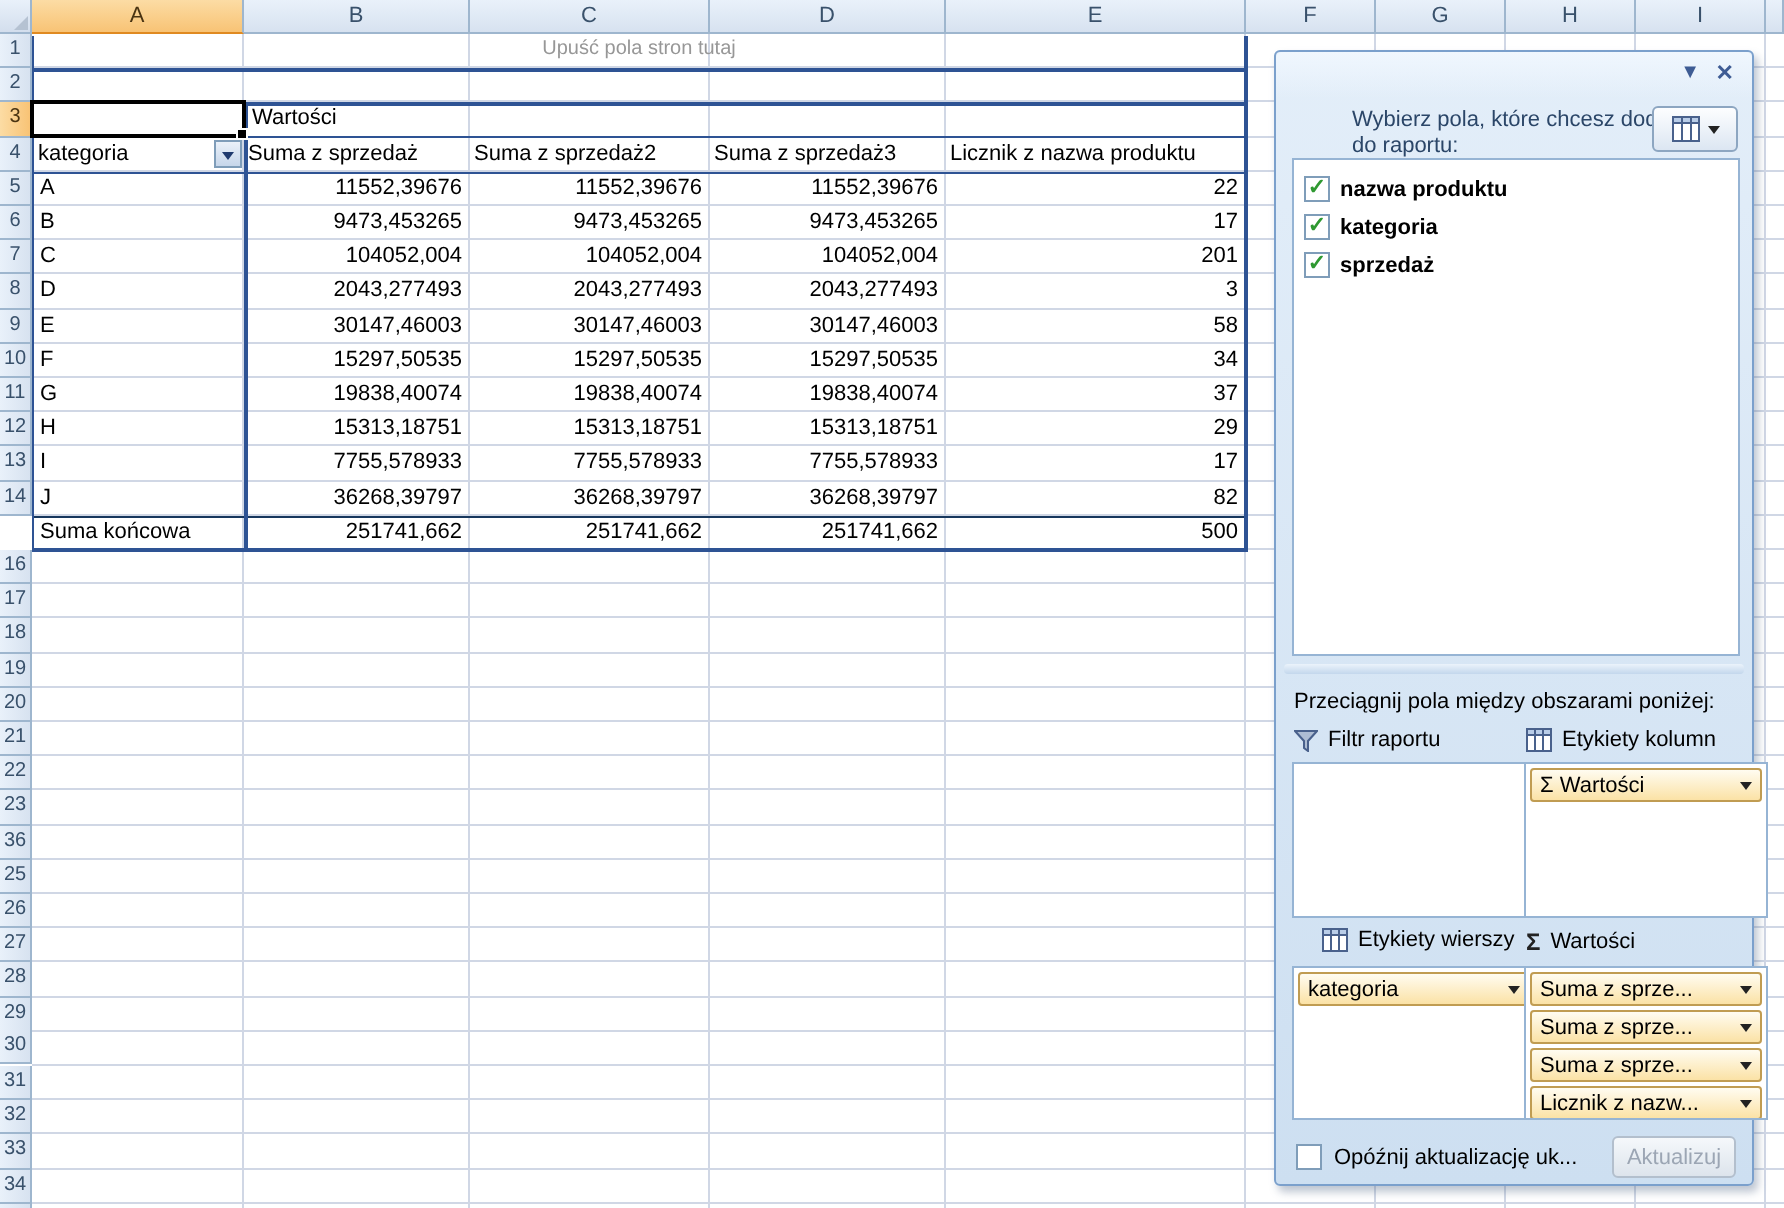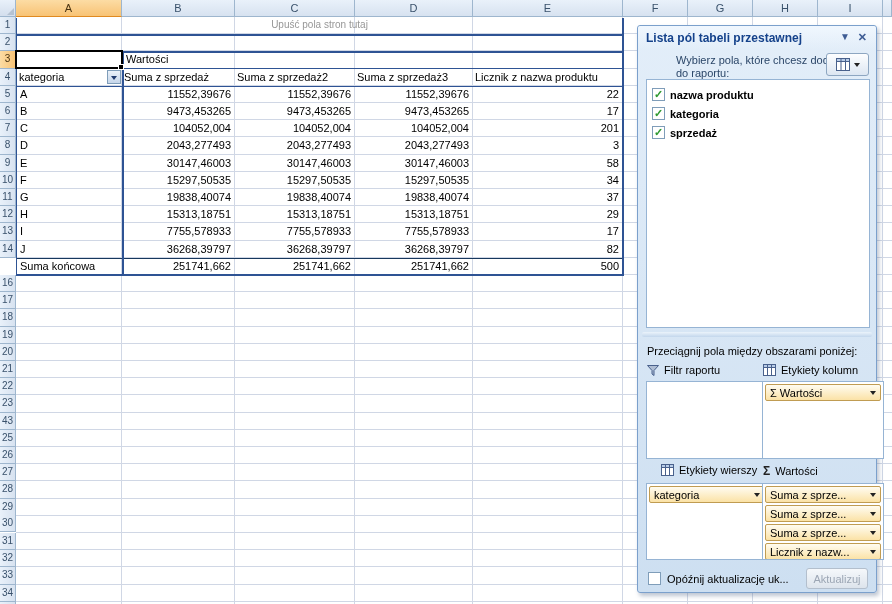--- a/index.html
+++ b/index.html
@@ -118,21 +118,21 @@
       <div class="rowhdr" style="top: 240.6px; height: 17.2px;">14</div>
       <div class="rowhdr" style="top: 257.8px; height: 17.2px; margin-top: 48px;">15</div>
       <div class="rowhdr" style="top: 275px; height: 17.2px;">16</div>
       <div class="rowhdr" style="top: 292.2px; height: 17.2px;">17</div>
       <div class="rowhdr" style="top: 309.4px; height: 17.2px;">18</div>
       <div class="rowhdr" style="top: 326.6px; height: 17.2px;">19</div>
       <div class="rowhdr" style="top: 343.8px; height: 17.2px;">20</div>
       <div class="rowhdr" style="top: 361px; height: 17.2px;">21</div>
       <div class="rowhdr" style="top: 378.2px; height: 17.2px;">22</div>
       <div class="rowhdr" style="top: 395.4px; height: 17.2px;">23</div>
-      <div class="rowhdr" style="top: 412.6px; height: 17.2px;">43</div>
+      <div class="rowhdr" style="top: 412.6px; height: 17.2px;">36</div>
       <div class="rowhdr" style="top: 429.8px; height: 17.2px;">25</div>
       <div class="rowhdr" style="top: 447px; height: 17.2px;">26</div>
       <div class="rowhdr" style="top: 464.2px; height: 17.2px;">27</div>
       <div class="rowhdr" style="top: 481.4px; height: 17.2px;">28</div>
       <div class="rowhdr" style="top: 498.6px; height: 17.2px;">29</div>
       <div class="rowhdr" style="top: 515px; height: 17.2px;">30</div>
       <div class="rowhdr" style="top: 533px; height: 17.2px;">31</div>
       <div class="rowhdr" style="top: 550.2px; height: 17.2px;">32</div>
       <div class="rowhdr" style="top: 567.4px; height: 17.2px;">33</div>
       <div class="rowhdr" style="top: 584.6px; height: 17.2px;">34</div>
@@ -270,21 +270,20 @@
         <div class="cell cat" style="left: 17px; top: 257.8px; width: 104px; height: 17.2px;">Suma końcowa</div>
         <div class="cell num" style="left: 122px; top: 257.8px; width: 113px; height: 17.2px;">251741,662</div>
         <div class="cell num" style="left: 235px; top: 257.8px; width: 120px; height: 17.2px;">251741,662</div>
         <div class="cell num" style="left: 355px; top: 257.8px; width: 118px; height: 17.2px;">251741,662</div>
         <div class="cell num" style="left: 473px; top: 257.8px; width: 150px; height: 17.2px;">500</div>
       </div>
   </div>
 
   <div class="panel">
     <div class="panel-title">
-      <span>Lista pól tabeli przestawnej</span>
       <span class="pt-btn pt-menu">▼</span>
       <span class="pt-btn pt-close">✕</span>
     </div>
 
     <div class="choose-text">Wybierz pola, które chcesz dodać do raportu:</div>
 
     <div class="layout-btn">
       <svg width="14" height="13" viewBox="0 0 14 13">
         <rect x="0.5" y="0.5" width="13" height="12" fill="#fff" stroke="#49618C"></rect>
         <rect x="0.5" y="0.5" width="13" height="3" fill="#B9CDE8" stroke="#49618C"></rect>

